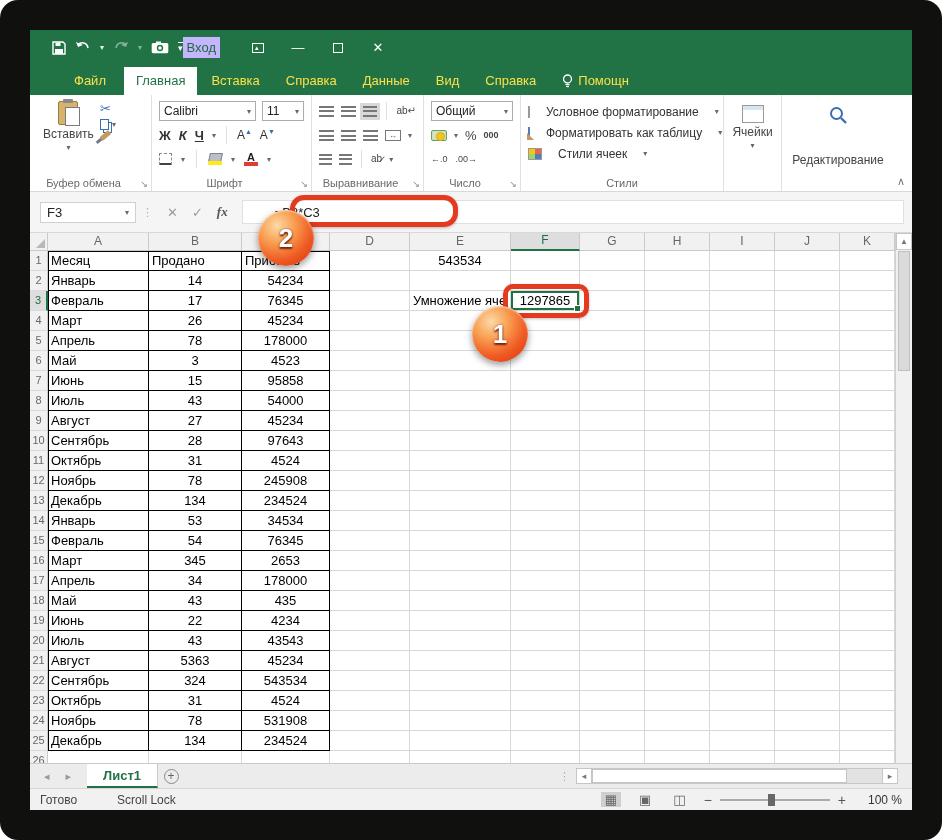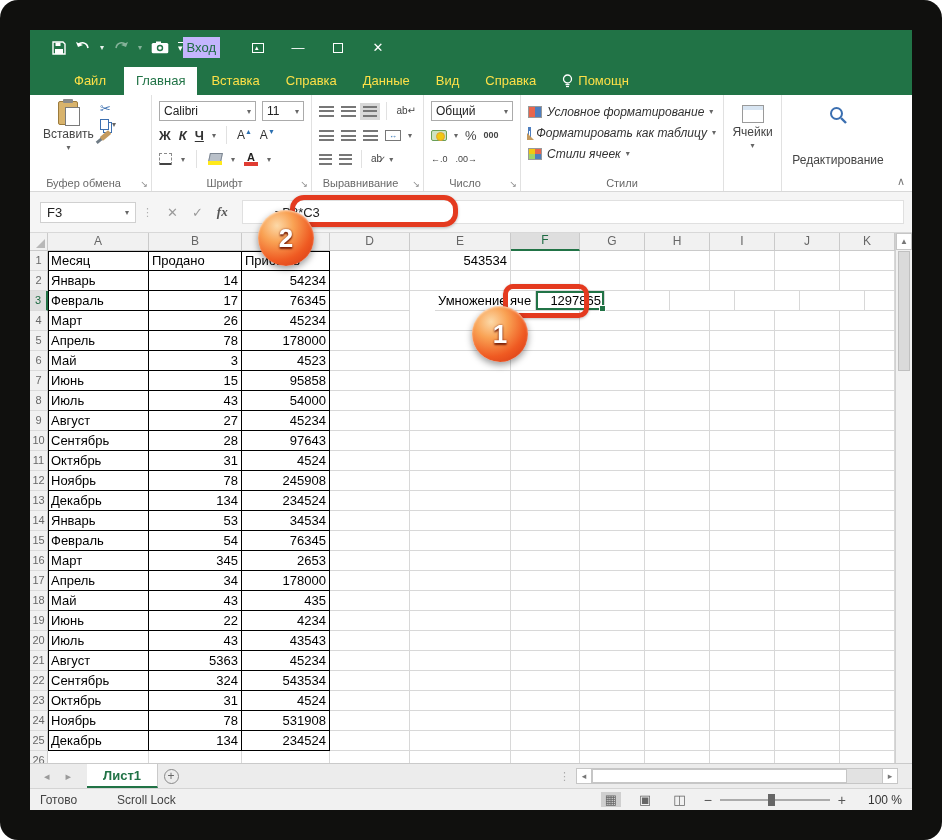--- a/index.html
+++ b/index.html
@@ -61,21 +61,21 @@
   .ic-fontc { width:14px; height:14px; position:relative; font-size:11px; font-weight:bold; color:#222; text-align:center; line-height:10px; }
   .ic-fontc::after { content:""; position:absolute; left:0; bottom:0; width:14px; height:4px; background:#e03c32; }
   .lines { width:15px; height:11px; background:repeating-linear-gradient(to bottom,#777 0 2px,transparent 2px 4.5px); }
   .lines.sel-bg { outline:3px solid #d8d8d8; background-color:#d8d8d8; }
   .ic-wrap { font-size:10px; color:#444; line-height:10px; }
   .ic-merge { width:16px; height:11px; border:1px solid #777; font-size:8px; color:#2b6fb0; text-align:center; line-height:9px; }
   .ic-money { width:16px; height:11px; background:#cfe3c2; border:1px solid #6a9f58; border-radius:2px; position:relative; }
   .ic-money::before { content:""; position:absolute; left:4px; top:1px; width:7px; height:7px; border-radius:50%; border:1px solid #e0a132; background:#f2c811; }
   .smalltxt { font-size:9px; color:#444; font-weight:bold; }
   .dec { font-size:9px; color:#444; }
-  .styrow { display:flex; align-items:center; gap:5px; height:21px; font-size:12px; color:#333; white-space:nowrap;font-style:italic; }
+  .styrow { display:flex; align-items:center; gap:16px; height:21px; font-size:12px; color:#333; white-space:nowrap; }
   .ic-cf { width:14px; height:12px; display:flex; border:1px solid #999; }
   .ic-cf i { flex:1; } .ic-cf i:first-child { background:#e8664d; } .ic-cf i:last-child { background:#4d7ebf; }
   .ic-fat { width:14px; height:12px; border:1px solid #4d7ebf; background:linear-gradient(#4d7ebf 0 3px,#fff 3px), repeating-linear-gradient(to right,transparent 0 6px,#bcd 6px 7px); position:relative; }
   .ic-fat::after { content:""; position:absolute; left:-2px; bottom:-2px; border-left:7px solid #c49a5f; border-top:7px solid transparent; }
   .ic-cs { width:14px; height:12px; display:grid; grid-template-columns:1fr 1fr; grid-template-rows:1fr 1fr; border:1px solid #999; }
   .ic-cs i:nth-child(1){background:#f2c811;} .ic-cs i:nth-child(2){background:#e8664d;} .ic-cs i:nth-child(3){background:#9fd468;} .ic-cs i:nth-child(4){background:#4d7ebf;}
   .ic-cells { width:22px; height:18px; border:1px solid #9a9a9a; background:linear-gradient(#d8e5f2 0 4px,#fff 4px), repeating-linear-gradient(to right,transparent 0 6px,#b9c6d4 6px 7px), repeating-linear-gradient(to bottom,transparent 0 5px,#b9c6d4 5px 6px); }
   .ribbon-collapse { position:absolute; right:7px; bottom:3px; color:#777; font-size:11px; }
 
   
@@ -91,21 +91,21 @@
   .colhead { display:flex; height:18px; background:#f1f1f1; padding-right:17px; }
   .ch { border-right:1px solid #cacaca; border-bottom:1px solid #cacaca; font-size:12px; color:#676767; text-align:center; line-height:17px; flex:none; }
   .ch.corner { width:18px; position:relative; background:#f1f1f1; }
   .ch.corner::after { content:""; position:absolute; right:2px; bottom:2px; border-bottom:9px solid #b8b8b8; border-left:9px solid transparent; }
   .ch.selcol { background:#dedede; color:#1e6b43; border-bottom:2px solid #217346; line-height:15px; }
   .rows { height:512px; overflow:hidden; padding-right:17px; }
   .grow { display:flex; height:20px; }
   .rh { width:18px; flex:none; background:#f1f1f1; border-right:1px solid #cacaca; border-bottom:1px solid #dadada; font-size:11px; color:#676767; text-align:center; line-height:19px; }
   .rh.selrow { background:#dedede; color:#1e6b43; border-right:2px solid #217346; }
   .c { flex:none; border-right:1px solid #d8d8d8; border-bottom:1px solid #d8d8d8; font-size:13px; color:#000; padding:0 3px; line-height:19px; white-space:nowrap; overflow:hidden; }
-  .c.num { text-align:right; }
+  .c.num { text-align:center; }
   .c.tbl { border-right:1px solid #000; border-bottom:1px solid #000; }
   .c.tbl-l { border-left:1px solid #000; padding-left:2px; }
   .c.tbl-t { border-top:1px solid #000; line-height:18px; }
   .c.selcell { position:relative; box-shadow:inset 0 0 0 2px #217346; overflow:visible; }
   .c.selcell::after { content:""; position:absolute; right:-2px; bottom:-2px; width:5px; height:5px; background:#217346; border:1px solid #fff; }
   .vscroll { position:absolute; top:0; right:0; bottom:0; width:17px; background:#f1f1f1; border-left:1px solid #d0d0d0; }
   .vs-btn { height:17px; background:#fff; border:1px solid #c6c6c6; color:#777; font-size:8px; text-align:center; line-height:15px; }
   .vs-thumb { margin:1px 2px; height:120px; background:#dadada; border:1px solid #c0c0c0; }
 
   
@@ -432,21 +432,21 @@
               <div class="c" style="width: 65px;"></div>
               <div class="c" style="width: 65px;"></div>
               <div class="c" style="flex: 1 1 0%;"></div>
             </div>
             <div class="grow">
               <div class="rh selrow">3</div>
               <div class="c tbl tbl-l" style="width: 101px;">Февраль</div>
               <div class="c num tbl" style="width: 93px;">17</div>
               <div class="c num tbl" style="width: 88px;">76345</div>
               <div class="c" style="width: 80px;"></div>
-              <div class="c" style="width: 101px; margin-left: 25px;">Умножение яче</div>
+              <div class="c" style="width: 101px;">Умножение яче</div>
               <div class="c num selcell" style="width: 69px;">1297865</div>
               <div class="c" style="width: 65px;"></div>
               <div class="c" style="width: 65px;"></div>
               <div class="c" style="width: 65px;"></div>
               <div class="c" style="width: 65px;"></div>
               <div class="c" style="flex: 1 1 0%;"></div>
             </div>
             <div class="grow">
               <div class="rh">4</div>
               <div class="c tbl tbl-l" style="width: 101px;">Март</div>

